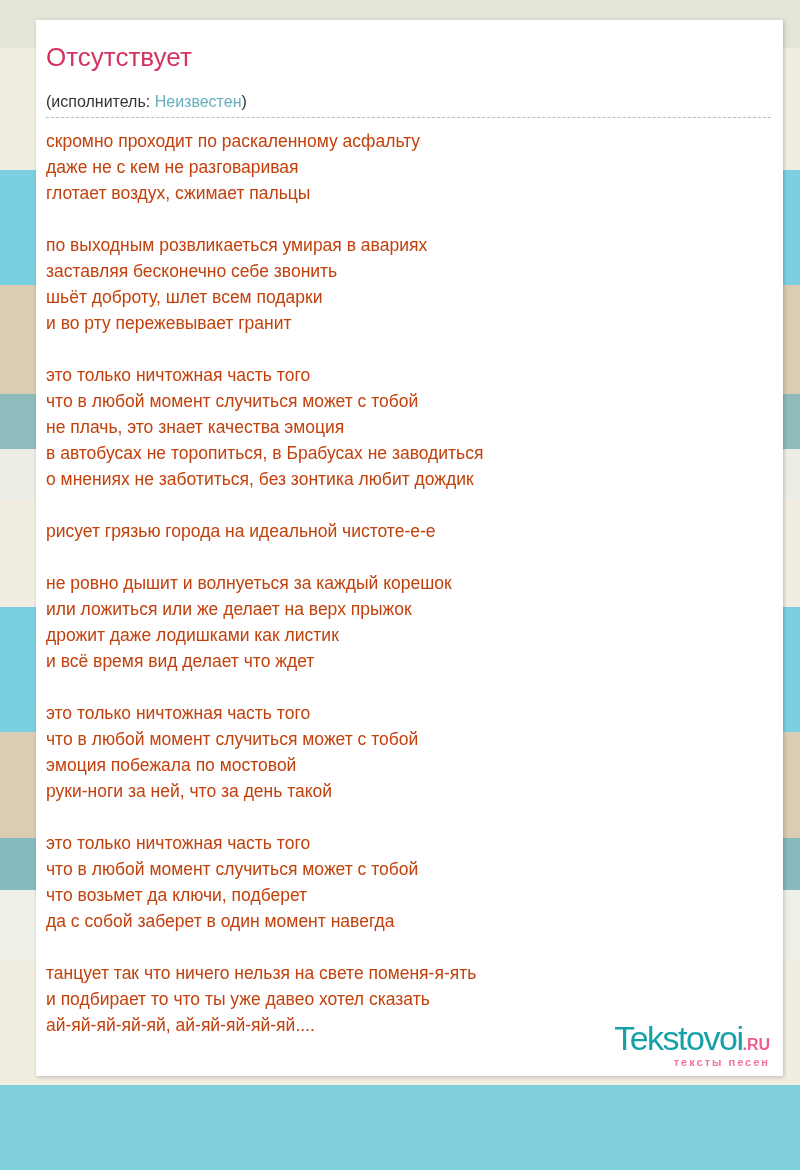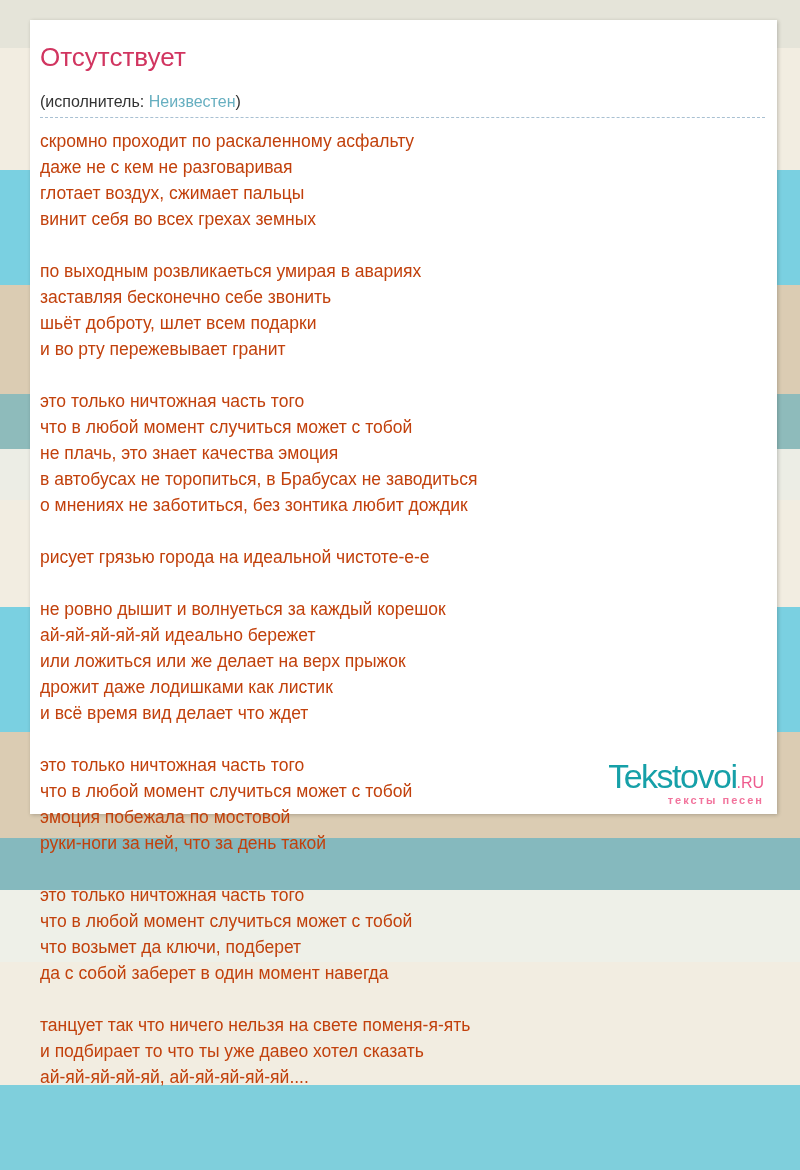--- a/index.html
+++ b/index.html
@@ -13,22 +13,22 @@
   
   #bg {
     position: absolute; inset: 0;
     display: flex; flex-direction: column;
   }
   #bg div { width: 100%; flex: 0 0 auto; }
 
   
   .card {
     position: absolute;
-    left: 30px; top: 20px;
-    width: 747px; height: 794px;
+    left: 36px; top: 20px;
+    width: 747px; height: 1056px;
     background: #ffffff;
     box-shadow: 1px 1px 4px rgba(0,0,0,0.22);
     box-sizing: border-box;
     padding: 22px 12px 0 10px;
   }
 
   .song-title {
     margin: 0;
     font-size: 26px;
     font-weight: normal;
@@ -68,21 +68,21 @@
   }
   .logo-main {
     font-size: 34px;
     font-weight: normal;
     letter-spacing: -1.5px;
     color: var(--logo-teal, #16a0a8);
     text-align: center;
   }
   .logo-suffix {
     font-size: 16px;
-    font-weight: normal;
+    font-weight: bold;
     letter-spacing: 0;
     color: var(--logo-pink, #ee5b8e);
   }
   .logo-tagline {
     margin-top: 2px;
     font-size: 11px;
     font-weight: bold;
     letter-spacing: 2px;
     color: var(--logo-pink-light, #f2739c);
   }
@@ -108,41 +108,39 @@
 
 <div class="card">
   <h1 class="song-title">Отсутствует</h1>
   <div class="artist-line"><span>(исполнитель: </span><a class="artist-link">Неизвестен</a><span>)</span></div>
 
   <div class="lyrics">
       <div class="stanza">
         <div class="line">скромно проходит по раскаленному асфальту</div>
         <div class="line">даже не с кем не разговаривая</div>
         <div class="line">глотает воздух, сжимает пальцы</div>
-        <div class="line">винит себя во всех грехах земных</div>
       </div>
       <div class="stanza">
         <div class="line">по выходным розвликаеться умирая в авариях</div>
         <div class="line">заставляя бесконечно себе звонить</div>
         <div class="line">шьёт доброту, шлет всем подарки</div>
         <div class="line">и во рту пережевывает гранит</div>
       </div>
       <div class="stanza">
         <div class="line">это только ничтожная часть того</div>
         <div class="line">что в любой момент случиться может с тобой</div>
         <div class="line">не плачь, это знает качества эмоция</div>
         <div class="line">в автобусах не торопиться, в Брабусах не заводиться</div>
         <div class="line">о мнениях не заботиться, без зонтика любит дождик</div>
       </div>
       <div class="stanza">
         <div class="line">рисует грязью города на идеальной чистоте-е-е</div>
       </div>
       <div class="stanza">
         <div class="line">не ровно дышит и волнуеться за каждый корешок</div>
-        <div class="line">ай-яй-яй-яй-яй идеально бережет</div>
         <div class="line">или ложиться или же делает на верх прыжок</div>
         <div class="line">дрожит даже лодишками как листик</div>
         <div class="line">и всё время вид делает что ждет</div>
       </div>
       <div class="stanza">
         <div class="line">это только ничтожная часть того</div>
         <div class="line">что в любой момент случиться может с тобой</div>
         <div class="line">эмоция побежала по мостовой</div>
         <div class="line">руки-ноги за ней, что за день такой</div>
       </div>

